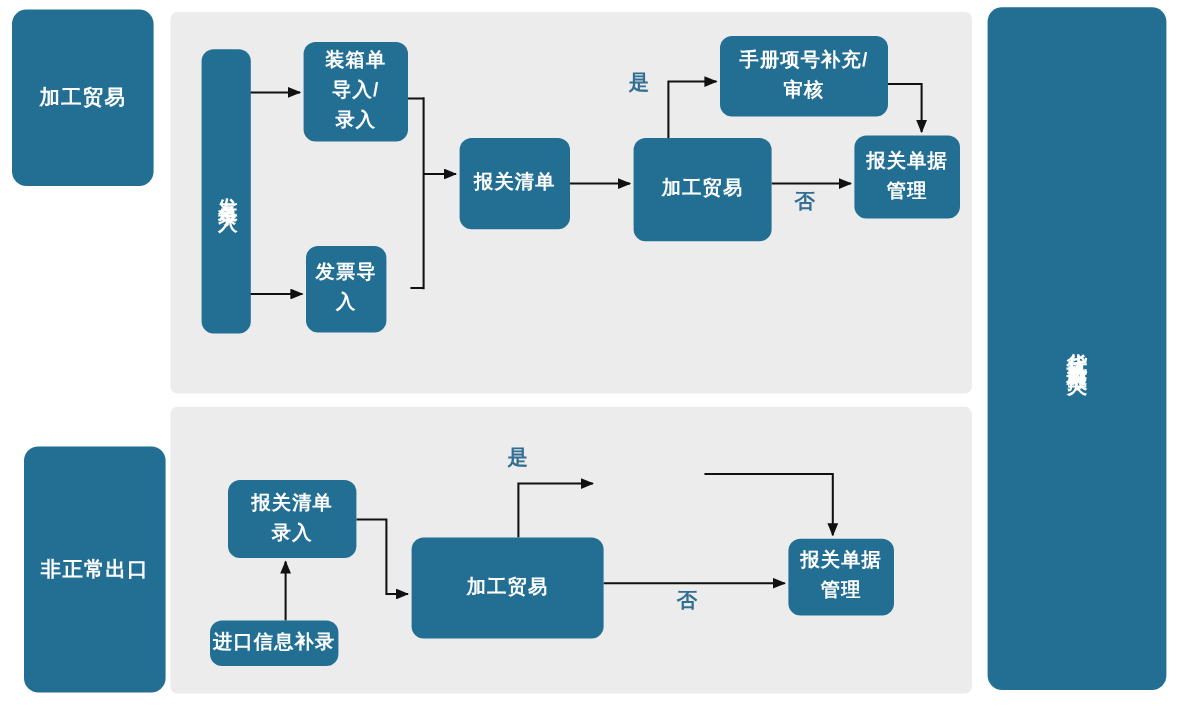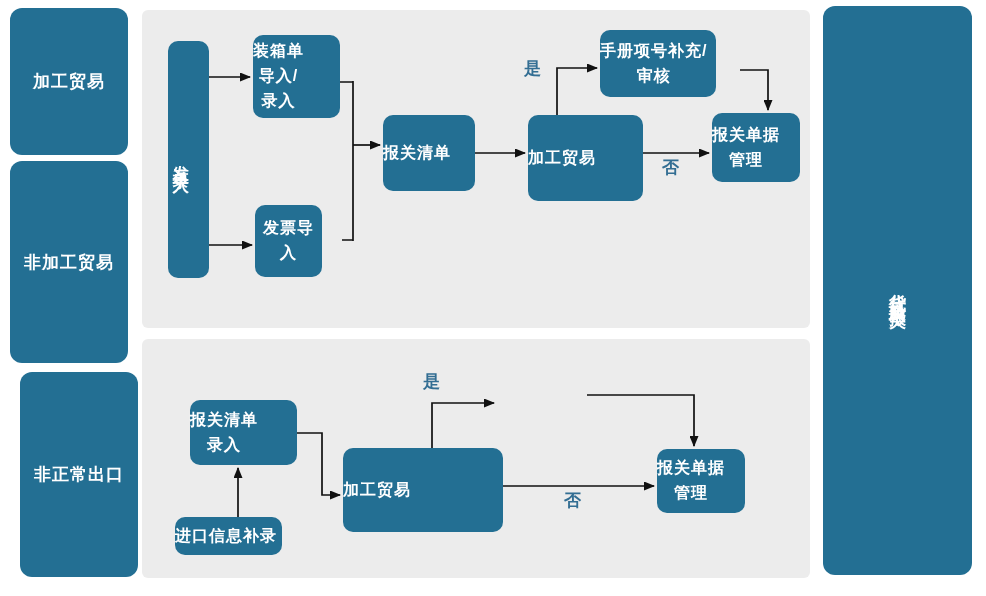--- a/index.html
+++ b/index.html
@@ -10,21 +10,21 @@
     --node-text:#ffffff;
   }
   html,body{margin:0;padding:0;background:#ffffff;}
   body{font-family:"Liberation Sans",sans-serif;}
   .canvas{position:relative;width:986px;height:596px;background:#ffffff;overflow:hidden;}
   .panel{position:absolute;background:var(--panel-bg,#ececec);border-radius:6px;}
   .lane{position:absolute;background:var(--node-fill,#236f93);border-radius:12px;
         display:flex;align-items:center;justify-content:center;
         color:var(--node-text,#fff);font-weight:bold;font-size:17px;letter-spacing:1px;}
   .node{position:absolute;background:var(--node-fill,#236f93);border-radius:10px;
-        display:flex;align-items:center;justify-content:flex-start;text-align:center;
+        display:flex;align-items:center;justify-content:center;text-align:center;
         color:var(--node-text,#fff);font-weight:bold;font-size:16px;line-height:1.55;
         letter-spacing:1px;white-space:pre-line;}
   .vtext{writing-mode:vertical-rl;text-orientation:upright;letter-spacing:3px;white-space:normal;}
   .lane .vtext{font-size:17px;}
   .edge-label{position:absolute;color:var(--edge-label,#336e93);font-weight:bold;
         font-size:17px;letter-spacing:0;}
   svg.edges{position:absolute;left:0;top:0;width:986px;height:596px;pointer-events:none;}
   svg.edges path{stroke:var(--arrow,#111);stroke-width:1.7;fill:none;}
   svg.edges marker path{fill:var(--arrow,#111);stroke:none;}
 </style>
@@ -55,23 +55,20 @@
     <path d="M238,517 V468" marker-end="url(#arw)"></path>
     <path d="M297,433 H322 V495 H340" marker-end="url(#arw)"></path>
     <path d="M432,448 V403 H494" marker-end="url(#arw)"></path>
     <path d="M587,395 H694 V446" marker-end="url(#arw)"></path>
     <path d="M503,486 H654" marker-end="url(#arw)"></path>
   </svg>
 
   <div class="lane" style="left:10px;top:8px;width:118px;height:147px;">
     <span>加工贸易</span>
   </div>
-  <div class="lane" style="left:10px;top:161px;width:118px;height:202px;">
-    <span>非加工贸易</span>
-  </div>
   <div class="lane" style="left:20px;top:372px;width:118px;height:205px;">
     <span>非正常出口</span>
   </div>
 
   <div class="lane" style="left:823px;top:6px;width:149px;height:569px;">
     <span class="vtext">货代订舱及报关</span>
   </div>
 
   <div class="node" style="left:168px;top:41px;width:41px;height:237px;">
     <span class="vtext">发运单录入</span>
@@ -83,21 +80,21 @@
   </div>
   <div class="node" style="left:255px;top:205px;width:67px;height:72px;">
     <span>发票导入</span>
   </div>
   <div class="node" style="left:383px;top:115px;width:92px;height:76px;">
     <span>报关清单</span>
   </div>
   <div class="node" style="left:528px;top:115px;width:115px;height:86px;">
     <span>加工贸易</span>
   </div>
-  <div class="node" style="left:600px;top:30px;width:116px;height:67px;">
+  <div class="node" style="left:600px;top:30px;width:140px;height:67px;">
     <span>手册项号补充/
 审核</span>
   </div>
   <div class="node" style="left:712px;top:113px;width:88px;height:69px;">
     <span>报关单据
 管理</span>
   </div>
 
   <div class="node" style="left:190px;top:400px;width:107px;height:65px;">
     <span>报关清单

